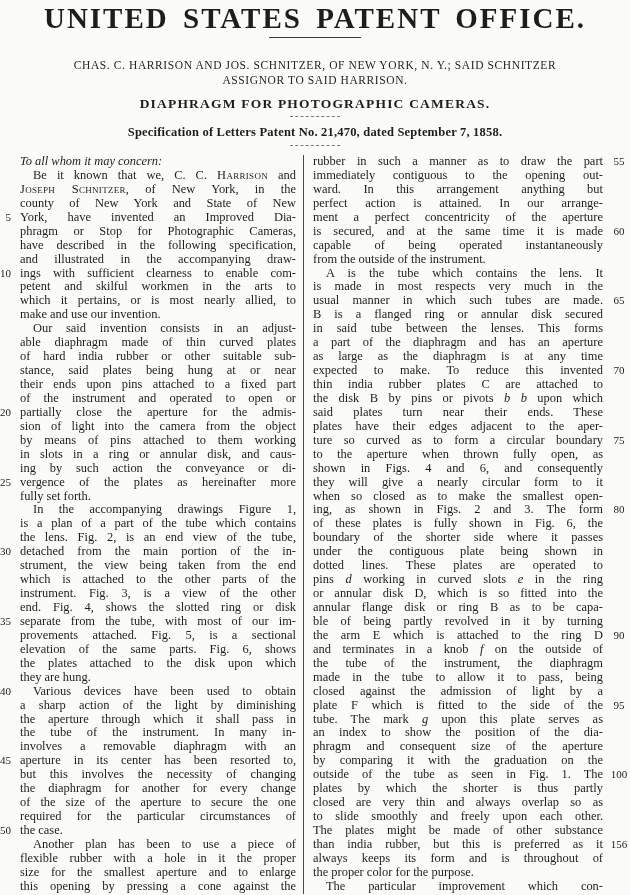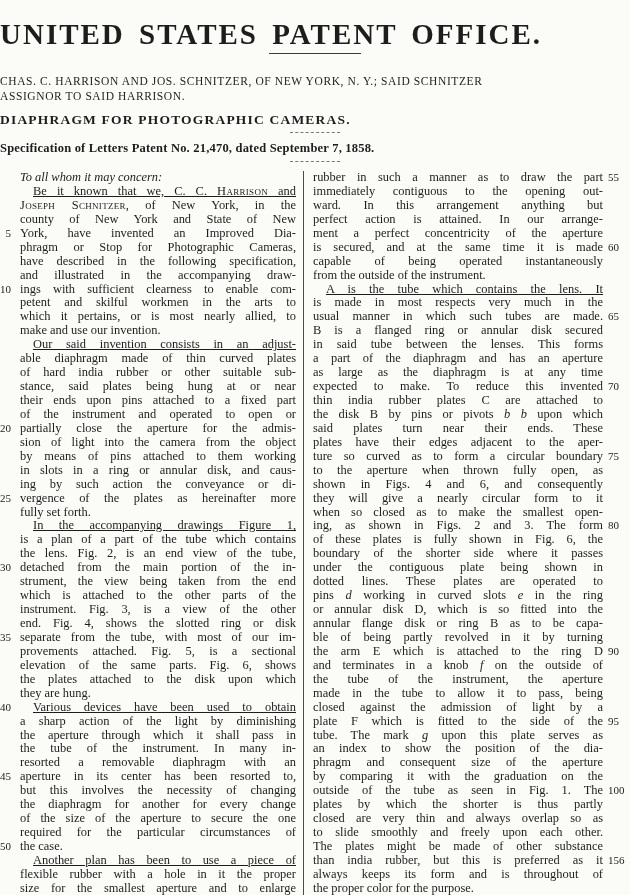--- a/index.html
+++ b/index.html
@@ -12,21 +12,21 @@
     margin: 0; padding: 0;
     width: 630px; height: 895px;
     background: var(--paper);
     color: var(--ink);
     font-family: "Liberation Serif", "DejaVu Serif", serif;
     overflow: hidden;
   }
   .page { width: 630px; height: 895px; position: relative; }
 
   
-  header { text-align: left; padding-top: 18px; }
+  header { text-align: center; padding-top: 2px; }
   .office-title {
     margin: 0;
     font-size: 29px;
     line-height: 32px;
     font-weight: 700;
     letter-spacing: 2px;
     word-spacing: 5px;
     white-space: nowrap;
   }
   .rule-title { width: 92px; height: 1px; background: #3a3a3a; margin: 3px auto 0; }
@@ -64,31 +64,31 @@
   .col-right { flex: 1; }
   .col-divider { width: 1px; background: var(--rule); flex: none; }
 
   .line { display: flex; height: 13.95px; line-height: 13.95px; overflow: visible; }
   .num {
     flex: none;
     font-size: 11px;
     color: #222;
   }
   .col-left .num { width: 20px; text-align: right; padding-right: 9px; }
-  .col-right .num { width: 27px; text-align: left; padding-left: 5px; }
+  .col-right .num { width: 27px; text-align: center; padding-left: 5px; }
   .text {
     flex: 1;
     min-width: 0;
     text-align: justify;
     text-align-last: justify;
   }
   .col-left .text { padding-right: 7px; }
   .col-right .text { padding-left: 9px; }
   .line.e .text, .line.i .text { text-align-last: left; }
-  .line.p .text { text-indent: 13px; text-decoration: underline; }
+  .line.p .text { text-indent: 13px; }
   .line.i .text { font-style: italic; }
   .sc { font-variant: small-caps; letter-spacing: 0.3px; }
 </style>
 </head>
 <body>
 
 <div class="page">
   <header>
     <h1 class="office-title">UNITED STATES PATENT OFFICE.</h1>
     <div class="rule-title"></div>
@@ -267,21 +267,21 @@
         <div class="line">
           <span class="num"></span>
           <span class="text">the aperture through which it shall pass in</span>
         </div>
         <div class="line">
           <span class="num"></span>
           <span class="text">the tube of the instrument. In many in-</span>
         </div>
         <div class="line">
           <span class="num"></span>
-          <span class="text">resorted a removable diaphragm with an</span>
+          <span class="text">involves a removable diaphragm with an</span>
         </div>
         <div class="line">
           <span class="num">45</span>
           <span class="text">aperture in its center has been resorted to,</span>
         </div>
         <div class="line">
           <span class="num"></span>
           <span class="text">but this involves the necessity of changing</span>
         </div>
         <div class="line">
@@ -457,21 +457,21 @@
         </div>
         <div class="line">
           <span class="text">the arm E which is attached to the ring D</span>
           <span class="num">90</span>
         </div>
         <div class="line">
           <span class="text">and terminates in a knob <i>f</i> on the outside of</span>
           <span class="num"></span>
         </div>
         <div class="line">
-          <span class="text">the tube of the instrument, the aperture</span>
+          <span class="text">the tube of the instrument, the diaphragm</span>
           <span class="num"></span>
         </div>
         <div class="line">
           <span class="text">made in the tube to allow it to pass, being</span>
           <span class="num"></span>
         </div>
         <div class="line">
           <span class="text">closed against the admission of light by a</span>
           <span class="num"></span>
         </div>

